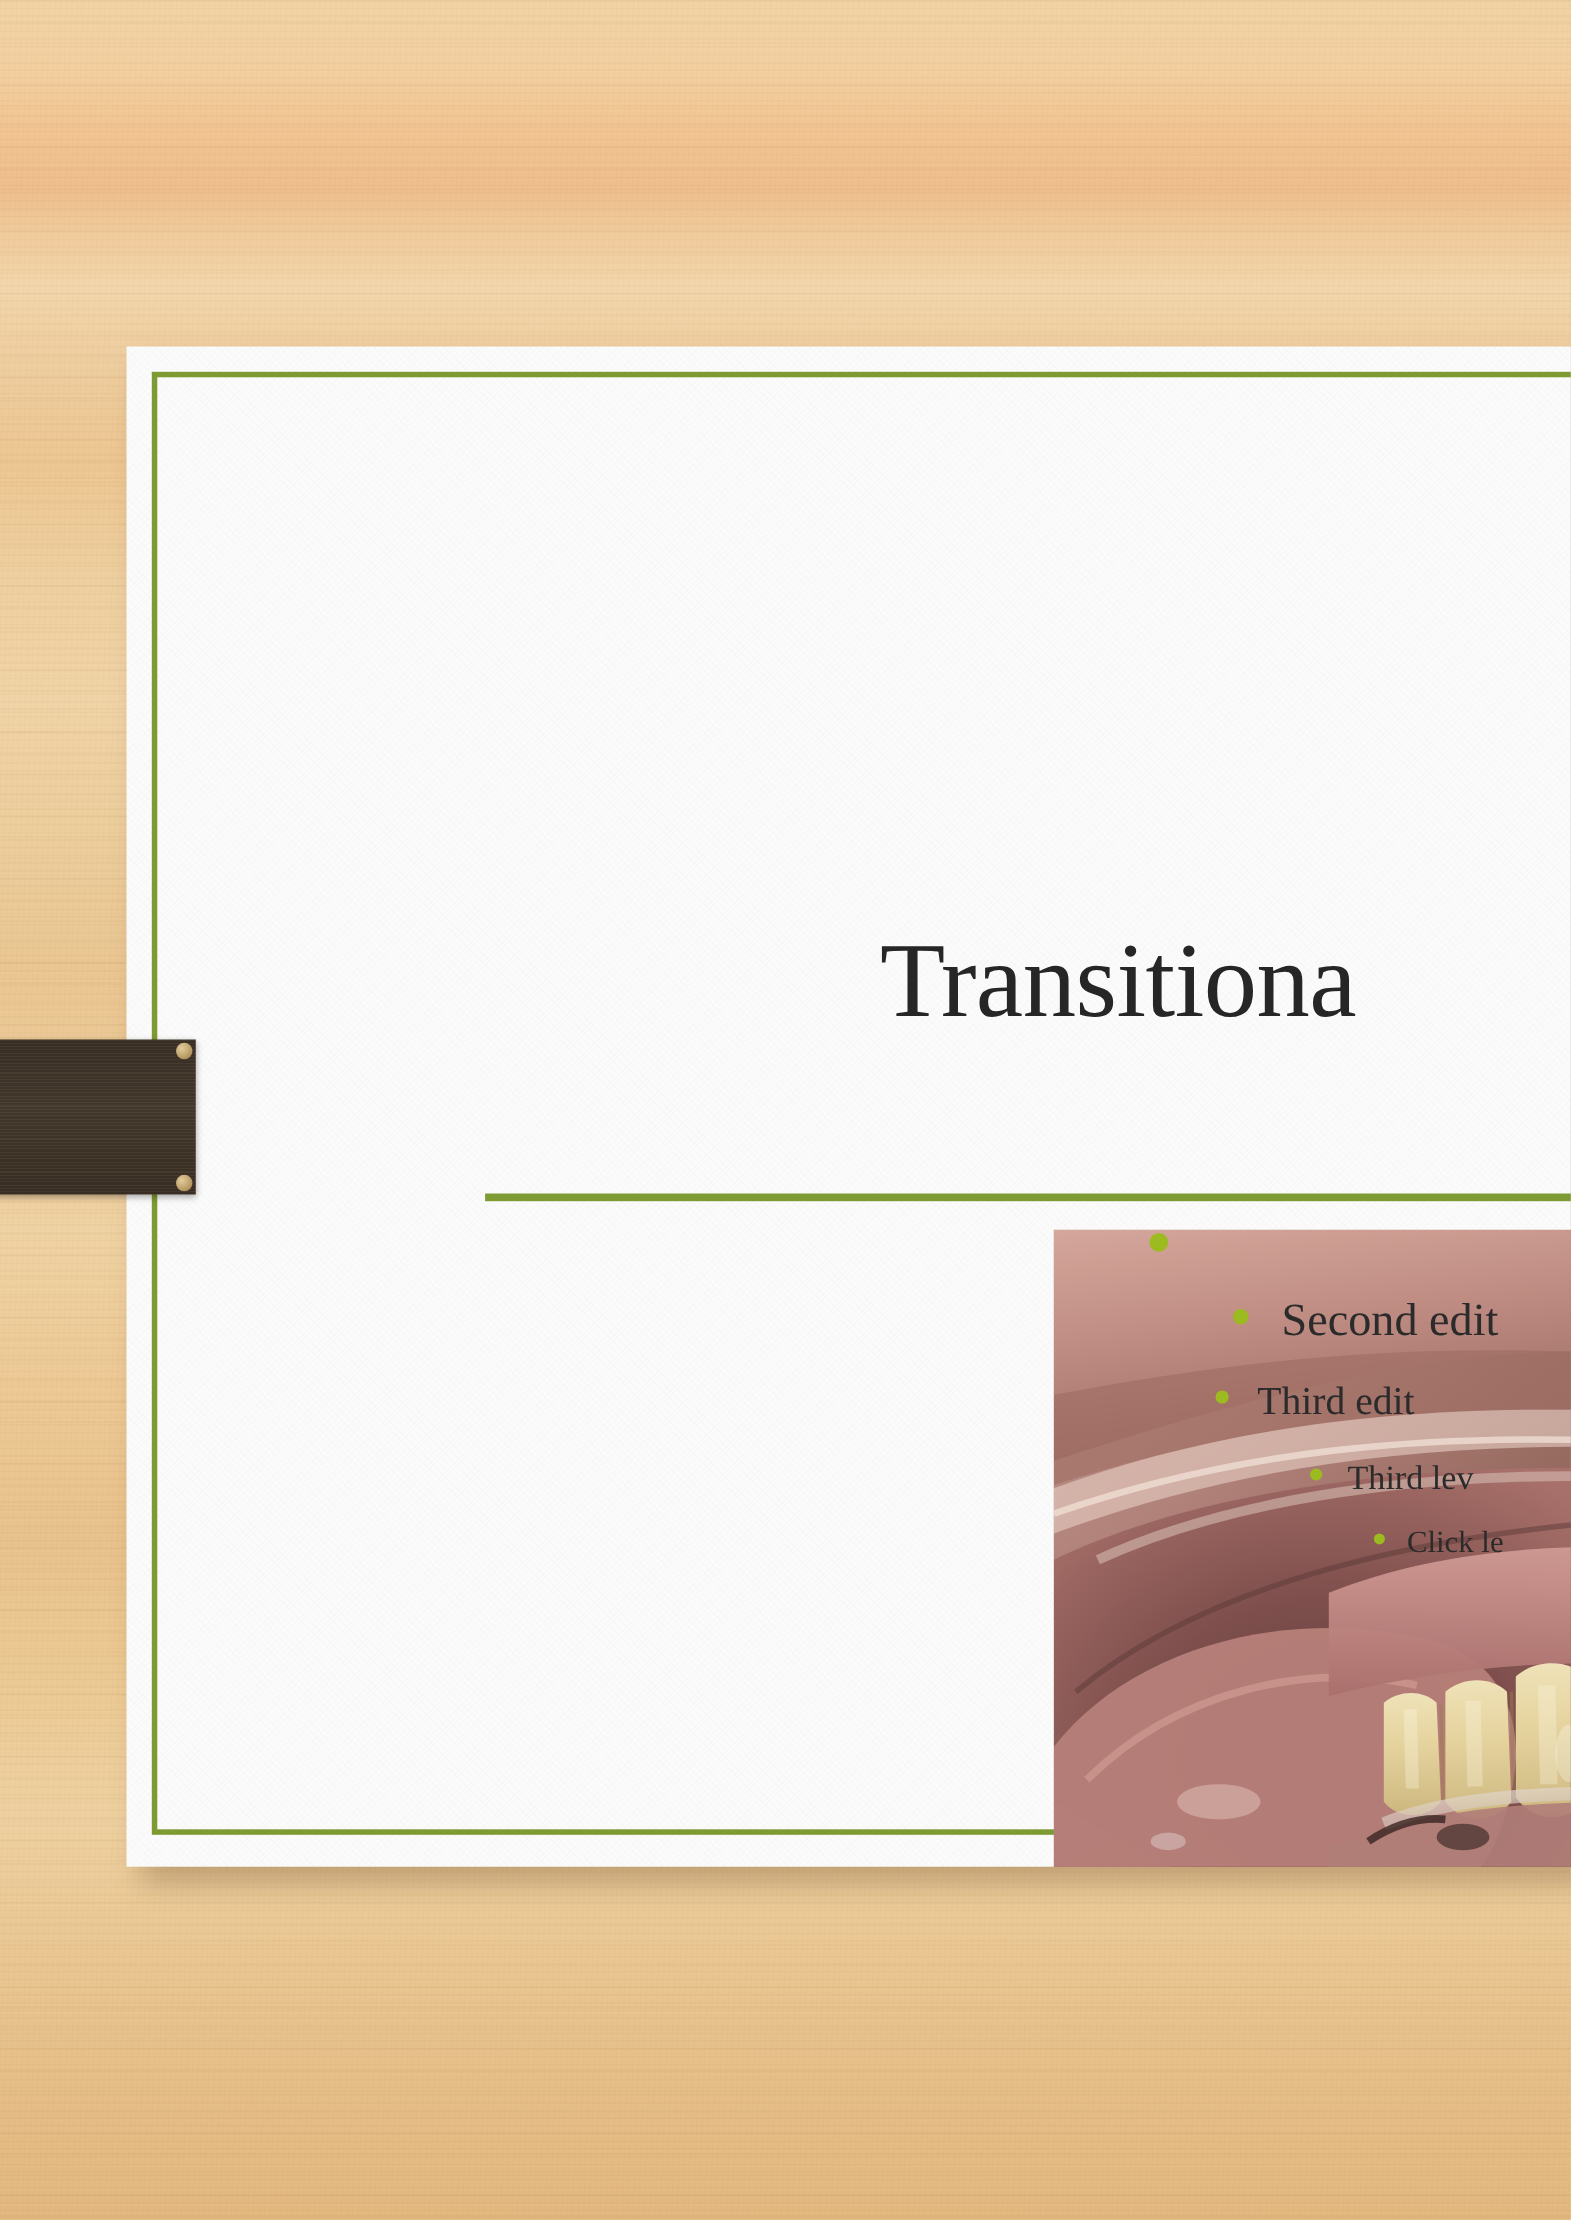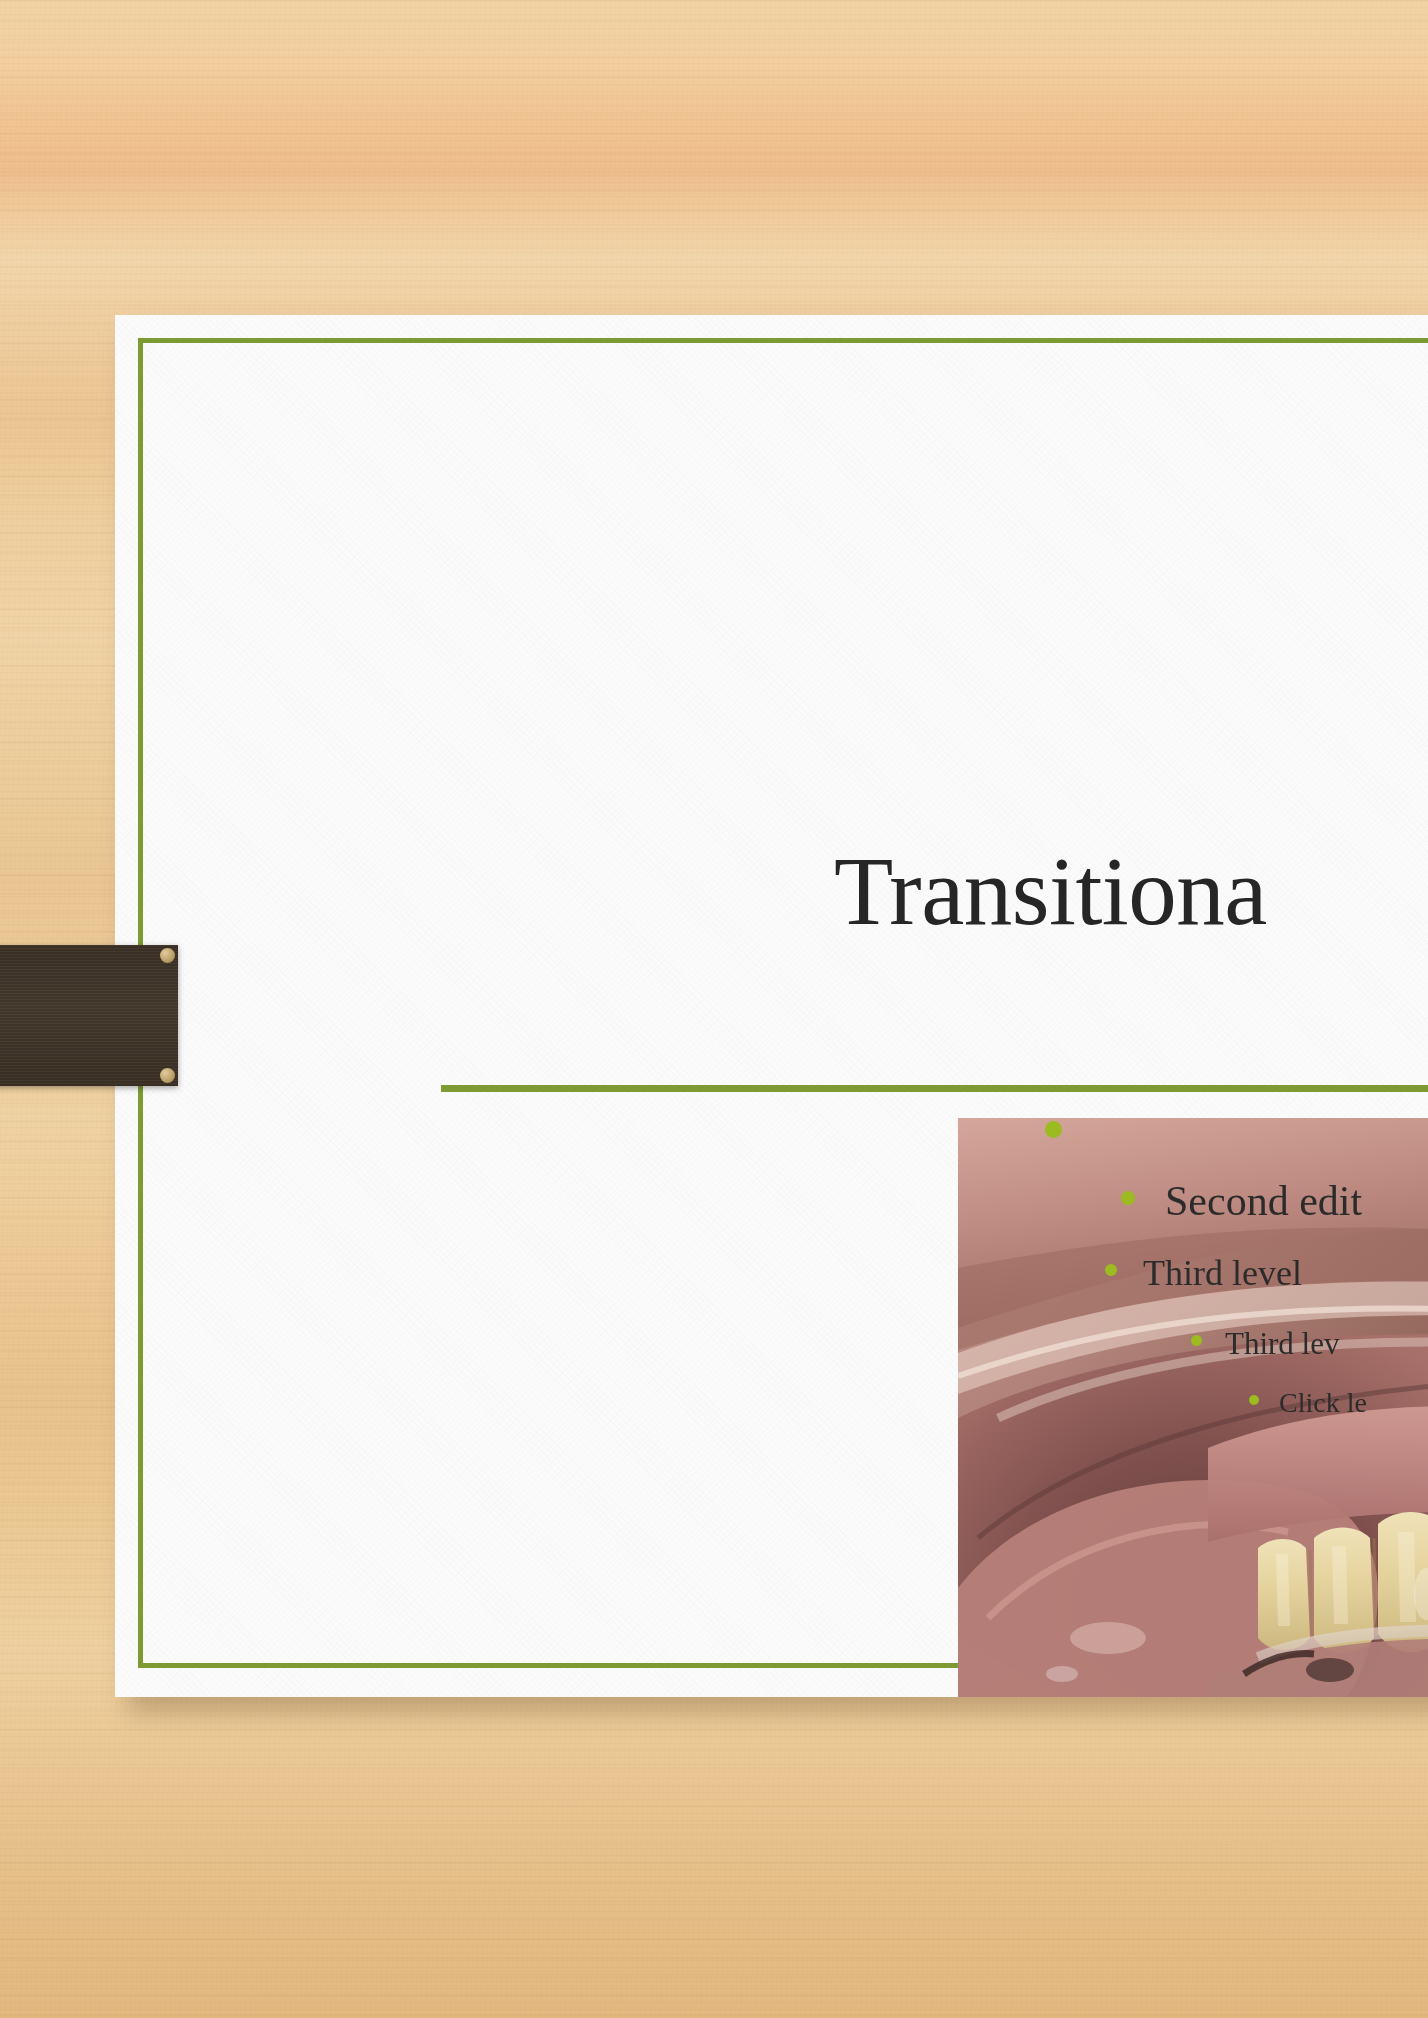--- a/index.html
+++ b/index.html
@@ -144,21 +144,21 @@
     height: 15px;
     border-radius: 50%;
     background: radial-gradient(circle at 35% 33%, #e3cb9c, #b79a62 65%, #8e7442);
   }
   .tab-bolt.top { top: 3px; }
   .tab-bolt.bottom { bottom: 3px; }
 
   
   .title {
     position: absolute;
-    left: 719px;
+    left: 685px;
     top: 526px;
     font-size: 97px;
     line-height: 1.05;
     color: #262626;
     font-family: "Liberation Serif", serif;
     white-space: nowrap;
     letter-spacing: -0.5px;
   }
 
   
@@ -352,21 +352,21 @@
 
       <div class="bullet-row lvl2">
         <span class="bullet-dot"></span>
         <span>Second edit</span>
       </div>
 
       <div class="spacer-b"></div>
 
       <div class="bullet-row lvl3">
         <span class="bullet-dot"></span>
-        <span>Third level</span>
+        <span>Third edit</span>
       </div>
 
       <div class="spacer-c"></div>
 
       <div class="bullet-row lvl4">
         <span class="bullet-dot"></span>
         <span>Third lev</span>
       </div>
 
       <div class="spacer-d"></div>

